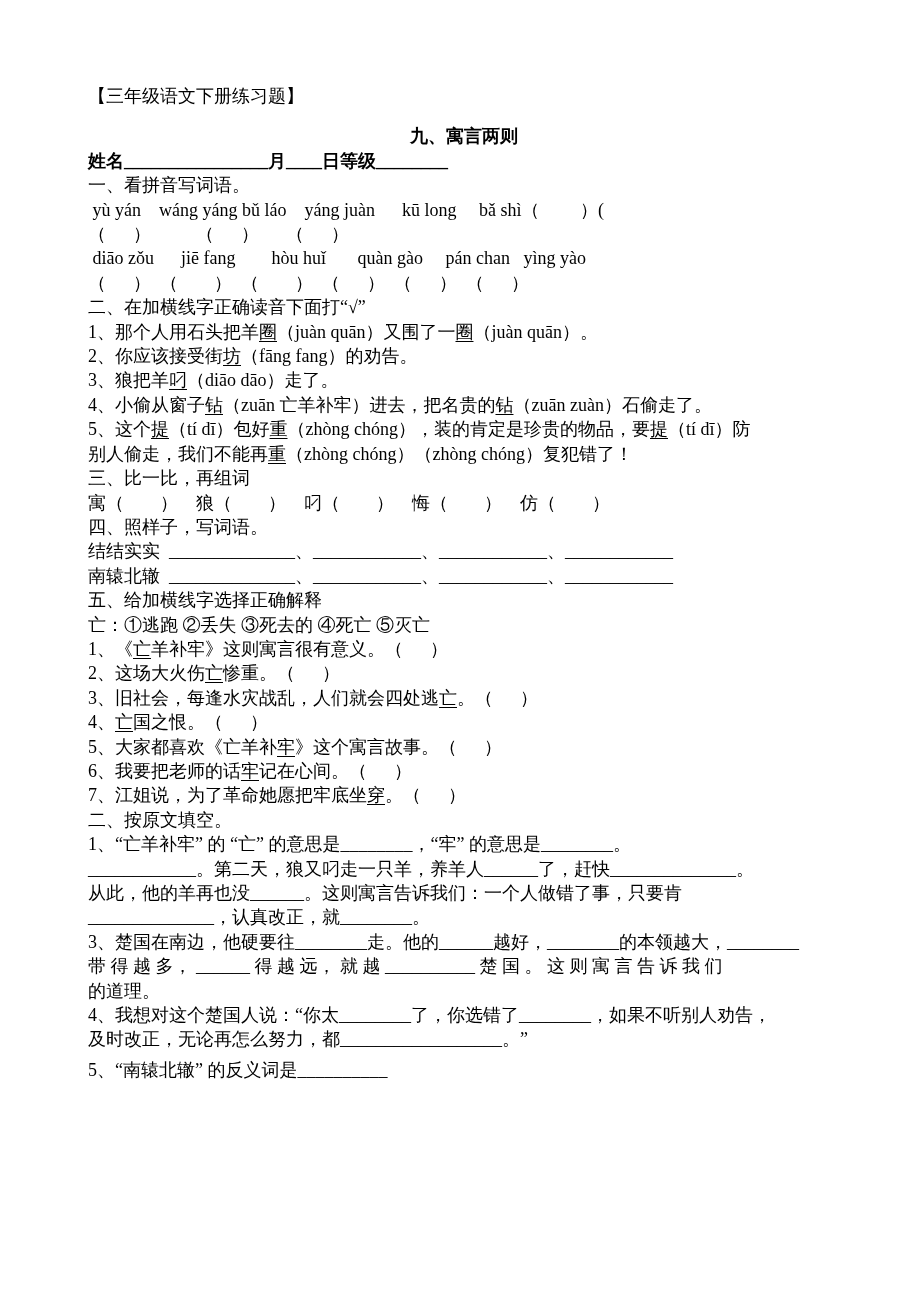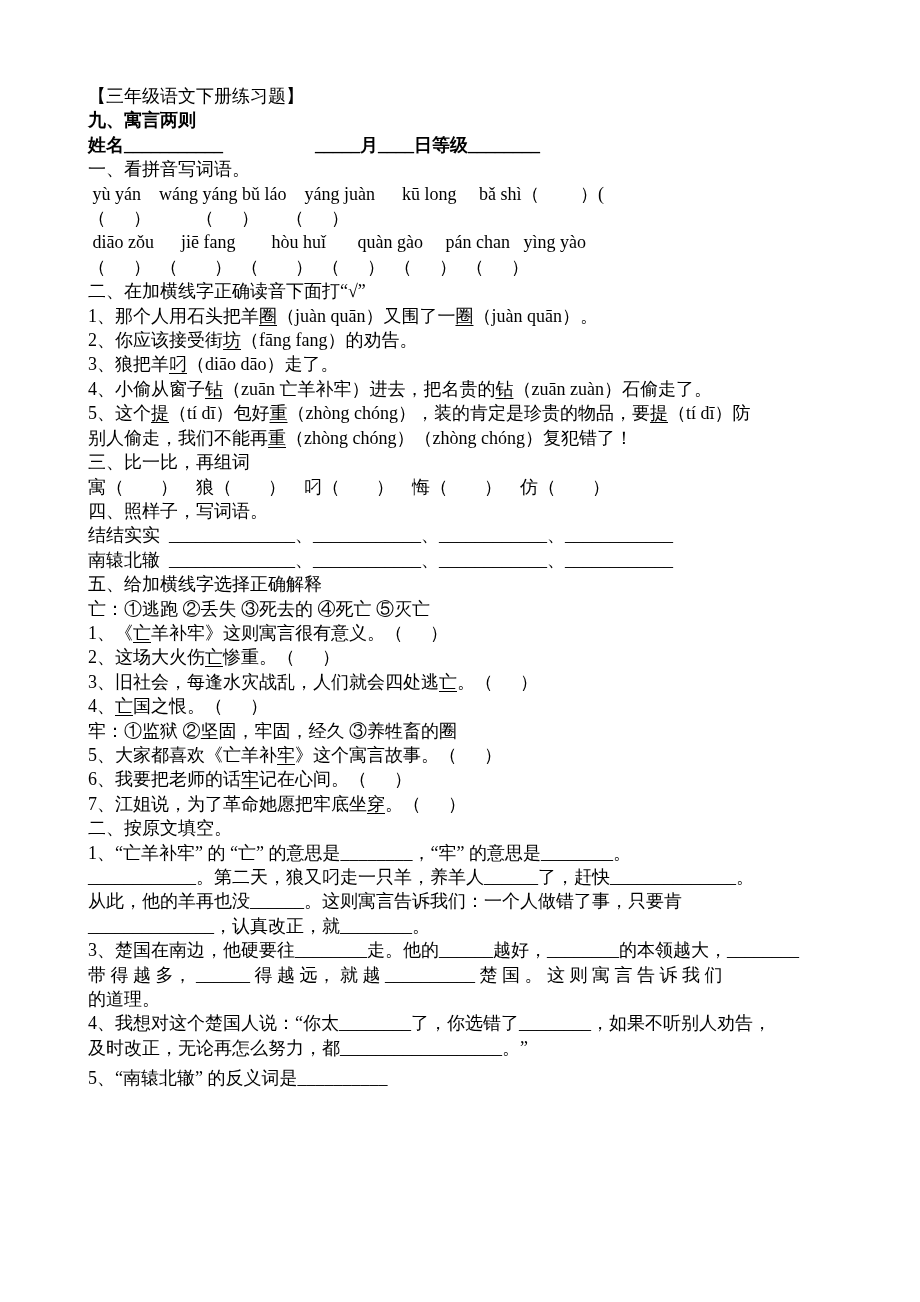--- a/index.html
+++ b/index.html
@@ -14,24 +14,26 @@
     box-sizing:border-box;
     padding:84px 80px 0 88px;
     overflow:hidden;
   }
   .line{
     line-height:24.4px;
     white-space:pre-wrap;
     min-height:24.4px;
   }
   .title-line{
+    text-align:center;
     font-weight:bold;
+    margin-top:16px;
   }
   .meta-line{font-weight:bold;}
-  .gap-date{margin-left:92px;}
+  .gap-date{}
   .gap-grade{}
   .sp{margin-top:6px;}
   .ul{text-decoration:underline;text-underline-offset:3px;}
 </style>
 </head>
 <body>
 
 <div class="page">
 
   <div class="line">【三年级语文下册练习题】</div>
@@ -60,21 +62,20 @@
   <div class="line">四、照样子，写词语。</div>
   <div class="line">结结实实  ______________、____________、____________、____________</div>
   <div class="line">南辕北辙  ______________、____________、____________、____________</div>
 
   <div class="line">五、给加横线字选择正确解释</div>
   <div class="line">亡：①逃跑 ②丢失 ③死去的 ④死亡 ⑤灭亡</div>
   <div class="line"><span>1、《</span><span class="ul">亡</span><span>羊补牢》这则寓言很有意义。（      ）</span></div>
   <div class="line"><span>2、这场大火伤</span><span class="ul">亡</span><span>惨重。（      ）</span></div>
   <div class="line"><span>3、旧社会，每逢水灾战乱，人们就会四处逃</span><span class="ul">亡</span><span>。（      ）</span></div>
   <div class="line"><span>4、</span><span class="ul">亡</span><span>国之恨。（      ）</span></div>
-  <div class="line">牢：①监狱 ②坚固，牢固，经久 ③养牲畜的圈</div>
   <div class="line"><span>5、大家都喜欢《亡羊补</span><span class="ul">牢</span><span>》这个寓言故事。（      ）</span></div>
   <div class="line"><span>6、我要把老师的话</span><span class="ul">牢</span><span>记在心间。（      ）</span></div>
   <div class="line"><span>7、江姐说，为了革命她愿把牢底坐</span><span class="ul">穿</span><span>。（      ）</span></div>
 
   <div class="line">二、按原文填空。</div>
   <div class="line">1、“亡羊补牢” 的 “亡” 的意思是________，“牢” 的意思是________。</div>
   <div class="line">____________。第二天，狼又叼走一只羊，养羊人______了，赶快______________。</div>
   <div class="line">从此，他的羊再也没______。这则寓言告诉我们：一个人做错了事，只要肯</div>
   <div class="line">______________，认真改正，就________。</div>
   <div class="line">3、楚国在南边，他硬要往________走。他的______越好，________的本领越大，________</div>

